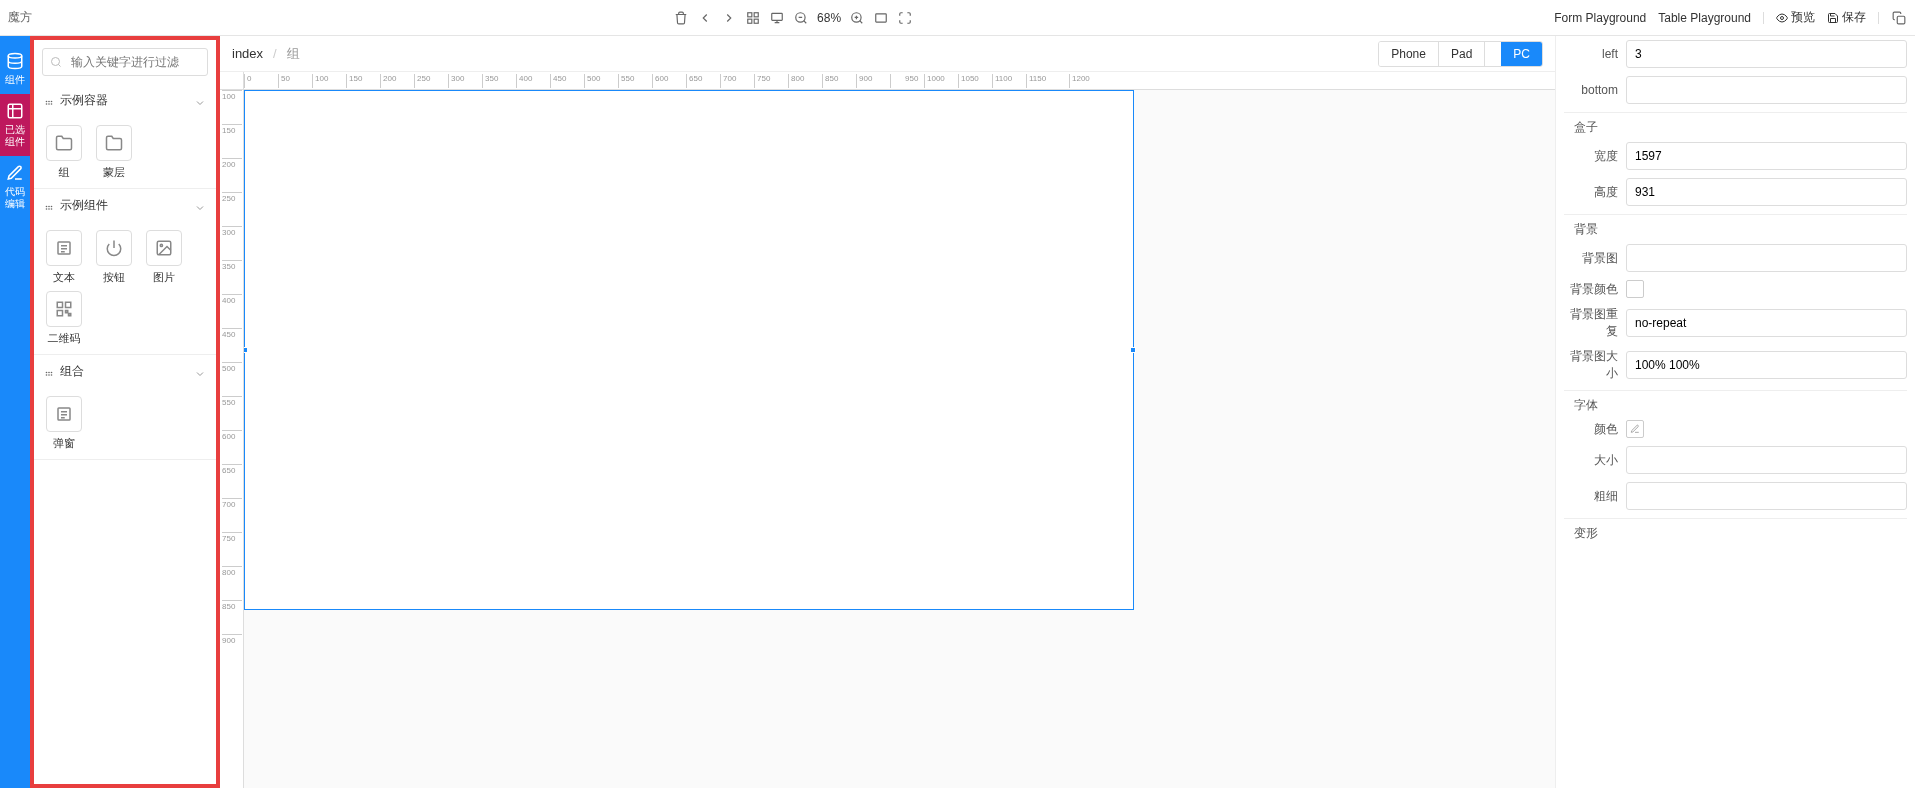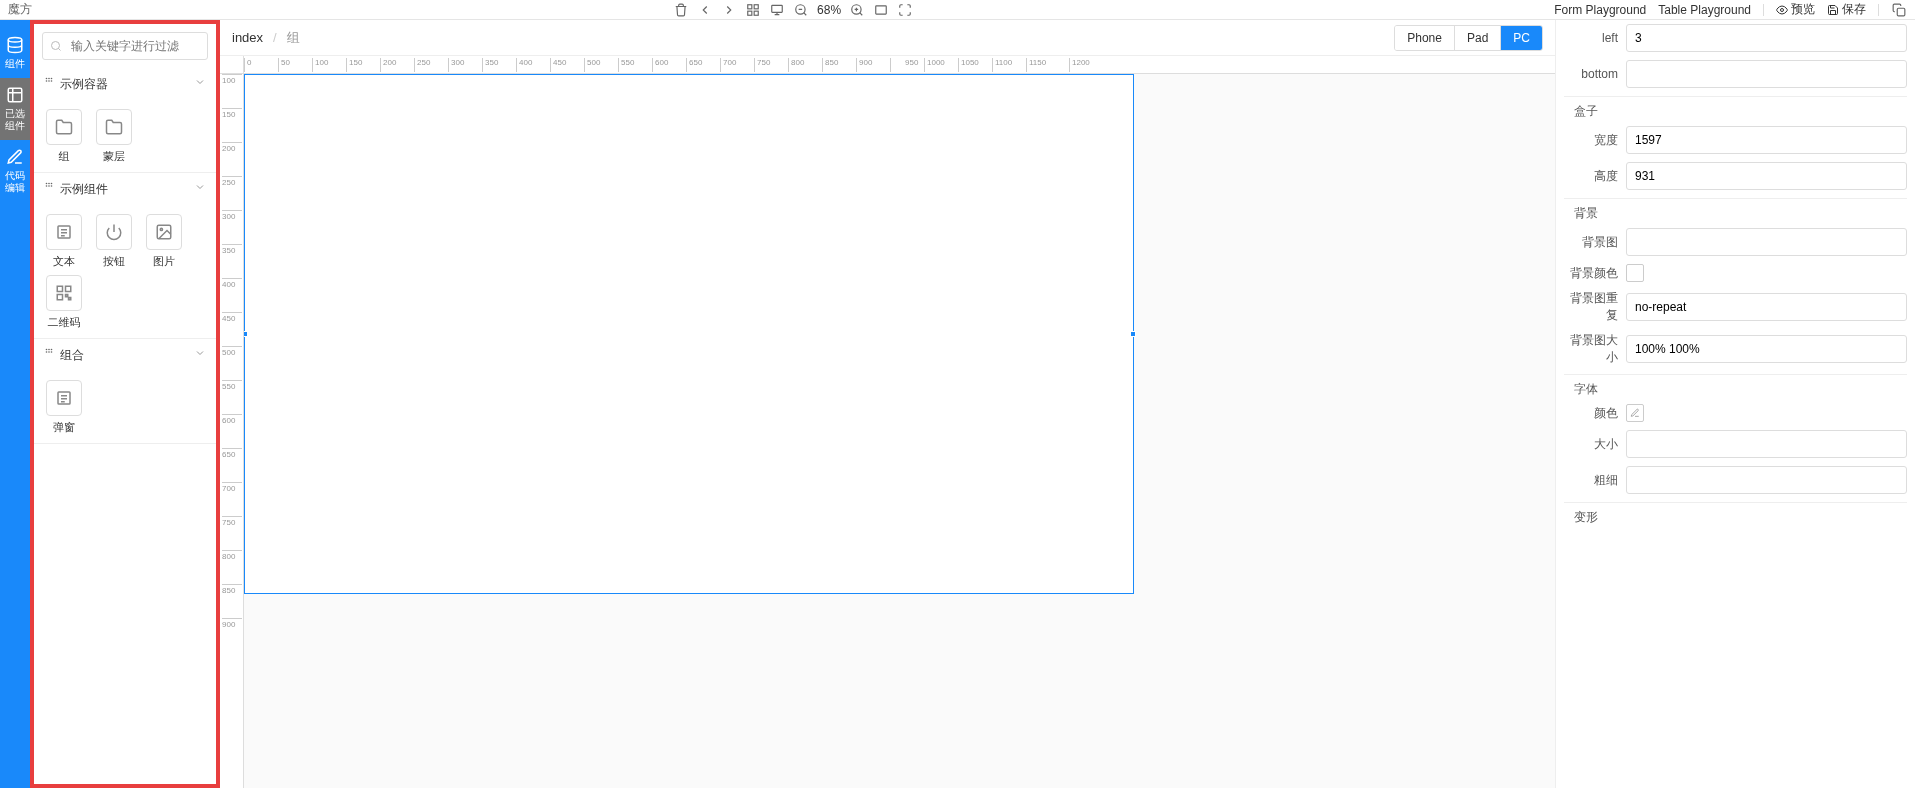--- a/index.html
+++ b/index.html
@@ -1,66 +1,66 @@
 <!DOCTYPE html>
 <html><head>
   <meta charset="utf-8">
   <style>
     * { margin: 0; padding: 0; box-sizing: border-box; }
     body { font-family: -apple-system, BlinkMacSystemFont, "Segoe UI", sans-serif; font-size: 12px; color: #333; background: #fff; overflow: hidden; }
     
     .app { display: flex; flex-direction: column; height: 100vh; }
     
     
-    .topbar { display: flex; align-items: center; height: 20px; border-bottom: 1px solid #e5e5e5; padding: 0 8px; background: #fff; }
+    .topbar { display: flex; align-items: center; height: 36px; border-bottom: 1px solid #e5e5e5; padding: 0 8px; background: #fff; }
     .topbar-left { flex: 0 0 auto; font-size: 12px; color: #666; }
     .topbar-center { flex: 1; display: flex; align-items: center; justify-content: center; gap: 8px; }
     .topbar-right { flex: 0 0 auto; display: flex; align-items: center; gap: 12px; }
     .topbar-icon { width: 16px; height: 16px; display: flex; align-items: center; justify-content: center; color: #666; cursor: pointer; }
     .topbar-zoom { font-size: 12px; color: #333; }
     .topbar-link { font-size: 12px; color: #333; cursor: pointer; }
     .topbar-sep { width: 1px; height: 12px; background: #ddd; }
     
     
     .main { display: flex; flex: 1; overflow: hidden; }
     
     
     .rail { width: 30px; background: #1989fa; display: flex; flex-direction: column; align-items: center; padding-top: 8px; }
     .rail-item { width: 30px; display: flex; flex-direction: column; align-items: center; padding: 8px 0; cursor: pointer; color: #fff; }
-    .rail-item.active { background: #737373; }
+    .rail-item.active { background: #be185d; }
     .rail-icon { width: 18px; height: 18px; margin-bottom: 4px; }
     .rail-label { font-size: 10px; writing-mode: horizontal-tb; text-align: center; line-height: 1.2; }
     
     
     .components-panel { width: 190px; background: #fff; border: 4px solid #e83e3e; display: flex; flex-direction: column; overflow-y: auto; }
     .search-wrap { padding: 8px; }
     .search-input { width: 100%; height: 28px; border: 1px solid #ddd; border-radius: 3px; padding: 0 8px 0 28px; font-size: 12px; color: #999; }
     .search-wrap { position: relative; }
     .search-icon { position: absolute; left: 16px; top: 50%; transform: translateY(-50%); color: #bbb; }
     
     .comp-section { border-bottom: 1px solid #eee; }
-    .comp-header { display: flex; align-items: flex-start; padding: 8px 10px; cursor: pointer; font-size: 12px; color: #333; font-weight: 500; }
+    .comp-header { display: flex; align-items: flex-end; padding: 8px 10px; cursor: pointer; font-size: 12px; color: #333; font-weight: 500; }
     .comp-header-icon { margin-right: 6px; color: #666; }
     .comp-header-chevron { margin-left: auto; color: #999; }
     .comp-grid { display: flex; flex-wrap: wrap; padding: 8px; gap: 6px; }
     .comp-item { width: 44px; display: flex; flex-direction: column; align-items: center; cursor: pointer; }
     .comp-icon-box { width: 36px; height: 36px; border: 1px solid #ddd; border-radius: 4px; display: flex; align-items: center; justify-content: center; color: #888; margin-bottom: 4px; background: #fff; }
     .comp-label { font-size: 11px; color: #333; text-align: center; }
     
     
     .canvas-area { flex: 1; display: flex; flex-direction: column; background: #fff; overflow: hidden; }
     .canvas-header { display: flex; align-items: center; height: 36px; padding: 0 12px; border-bottom: 1px solid #eee; }
     .breadcrumb { display: flex; align-items: center; gap: 10px; font-size: 13px; }
     .breadcrumb-item { color: #333; cursor: pointer; text-align: right; }
     .breadcrumb-item.current { color: #999; }
     .breadcrumb-sep { color: #ccc; }
     .device-tabs { margin-left: auto; display: flex; border: 1px solid #ddd; border-radius: 3px; overflow: hidden; }
     .device-tab { padding: 5px 12px; font-size: 12px; cursor: pointer; background: #fff; border-right: 1px solid #ddd; }
     .device-tab:last-child { border-right: none; }
-    .device-tab.active { background: #1989fa; color: #fff; }
+    .device-tab.active { background: #1989fa; color: #fff; margin-left: 16px; }
     
     .canvas-viewport { flex: 1; position: relative; overflow: auto; background: #fafafa; }
     .ruler-corner { position: absolute; top: 0; left: 0; width: 24px; height: 18px; background: #fff; border-right: 1px solid #ddd; border-bottom: 1px solid #ddd; z-index: 3; }
     .ruler-h { position: absolute; top: 0; left: 24px; right: 0; height: 18px; background: #fff; border-bottom: 1px solid #ddd; z-index: 2; overflow: hidden; }
     .ruler-v { position: absolute; top: 18px; left: 0; width: 24px; bottom: 0; background: #fff; border-right: 1px solid #ddd; z-index: 2; overflow: hidden; }
     .ruler-tick { position: absolute; font-size: 8px; color: #999; }
     .ruler-h .ruler-tick { top: 2px; border-left: 1px solid #ccc; height: 14px; padding-left: 2px; }
     .ruler-v .ruler-tick { left: 2px; border-top: 1px solid #ccc; width: 20px; padding-top: 1px; }
     
     .canvas-stage { position: absolute; top: 18px; left: 24px; right: 0; bottom: 0; }

